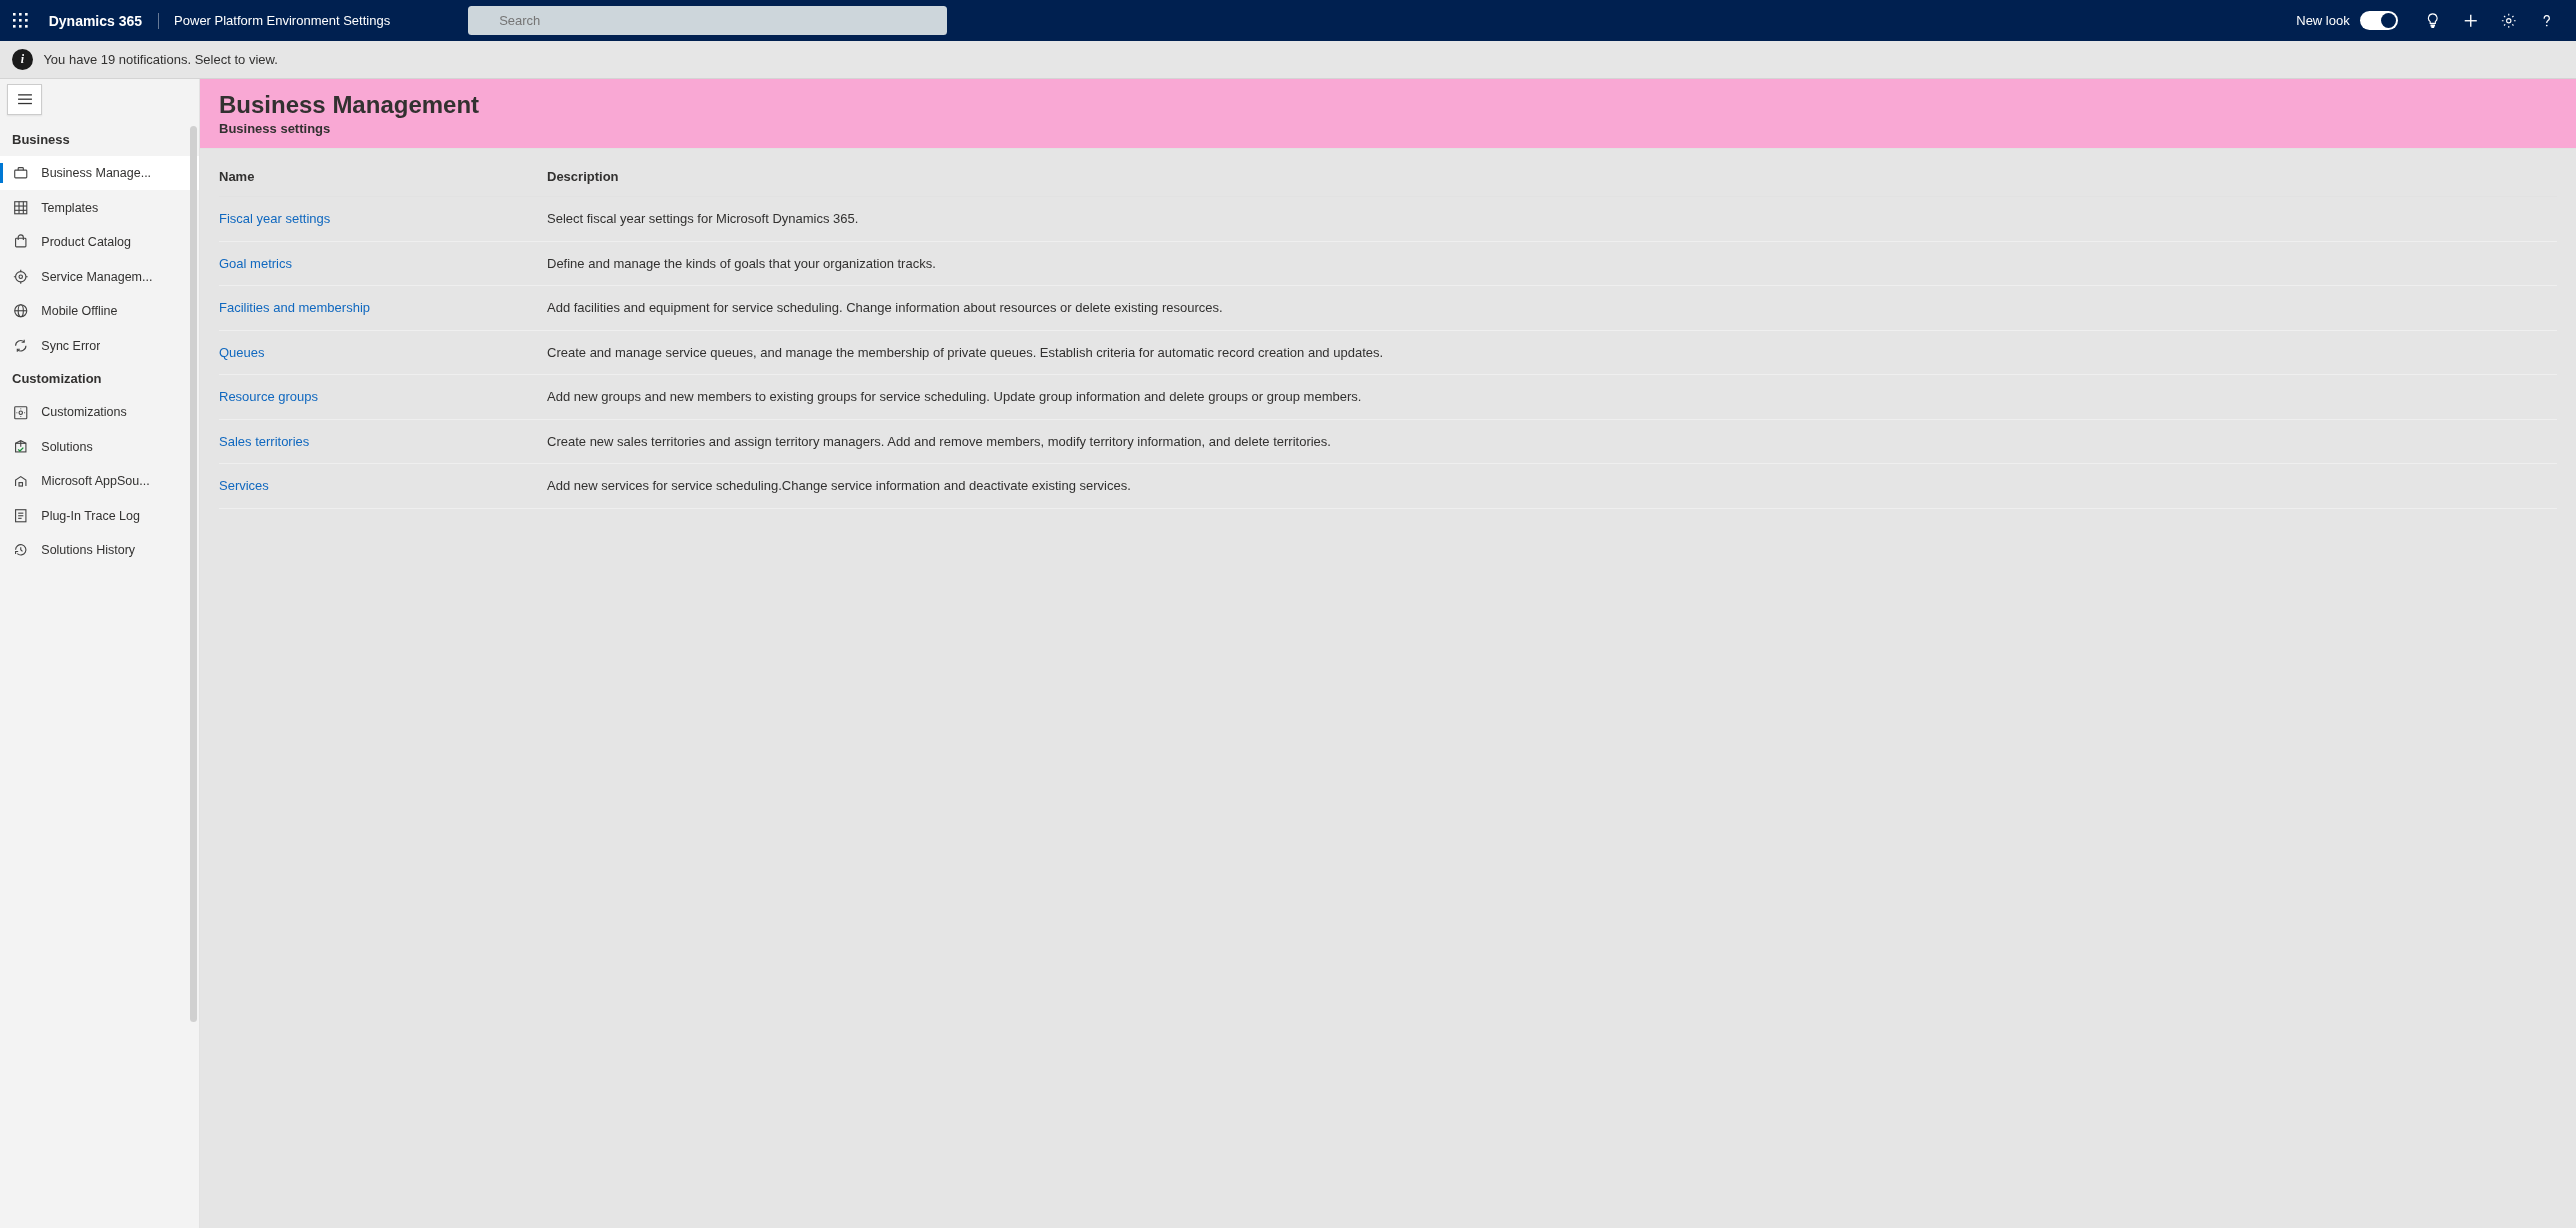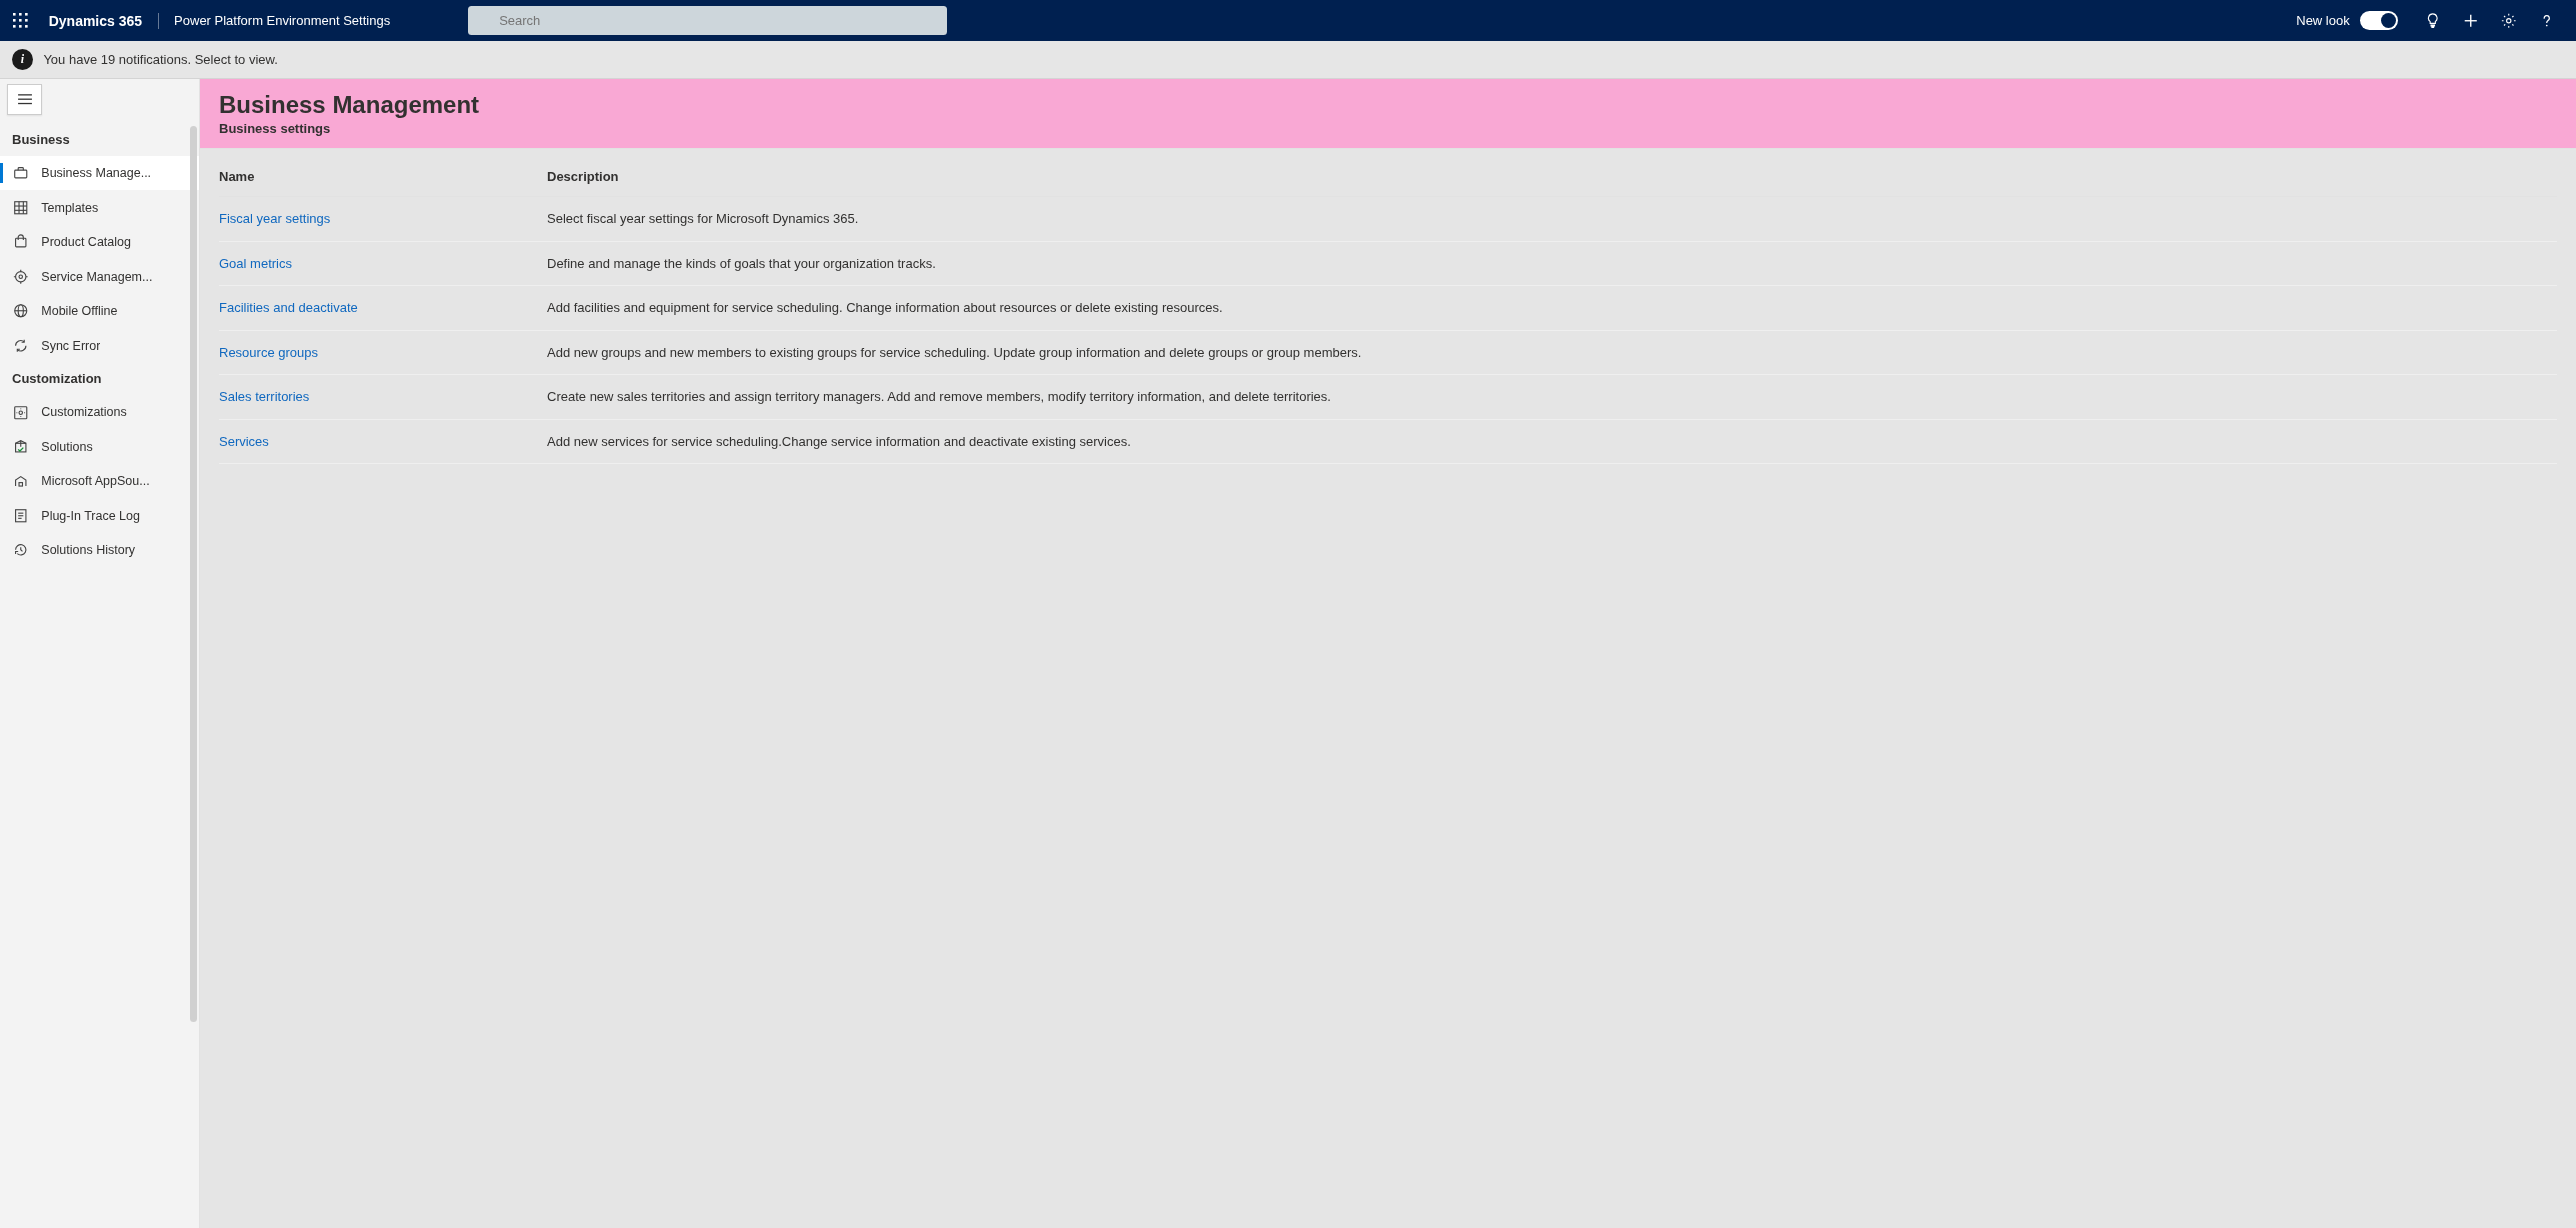--- a/index.html
+++ b/index.html
@@ -268,23 +268,29 @@
     <td>Select fiscal year settings for Microsoft Dynamics 365.</td>
             </tr>
             <tr>
     <td class="link-cell"><a>
                   <span>Goal metrics</span>
                 </a></td>
     <td>Define and manage the kinds of goals that your organization tracks.</td>
             </tr>
             <tr>
     <td class="link-cell"><a>
-                  <span>Facilities and deactivate</span>
+                  <span>Facilities and membership</span>
                 </a></td>
     <td>Add facilities and equipment for service scheduling. Change information about resources or delete existing resources.</td>
+            </tr>
+            <tr>
+    <td class="link-cell"><a>
+                  <span>Queues</span>
+                </a></td>
+    <td>Create and manage service queues, and manage the membership of private queues. Establish criteria for automatic record creation and updates.</td>
             </tr>
             <tr>
     <td class="link-cell"><a>
                   <span>Resource groups</span>
                 </a></td>
     <td>Add new groups and new members to existing groups for service scheduling. Update group information and delete groups or group members.</td>
             </tr>
             <tr>
     <td class="link-cell"><a>
                   <span>Sales territories</span>

